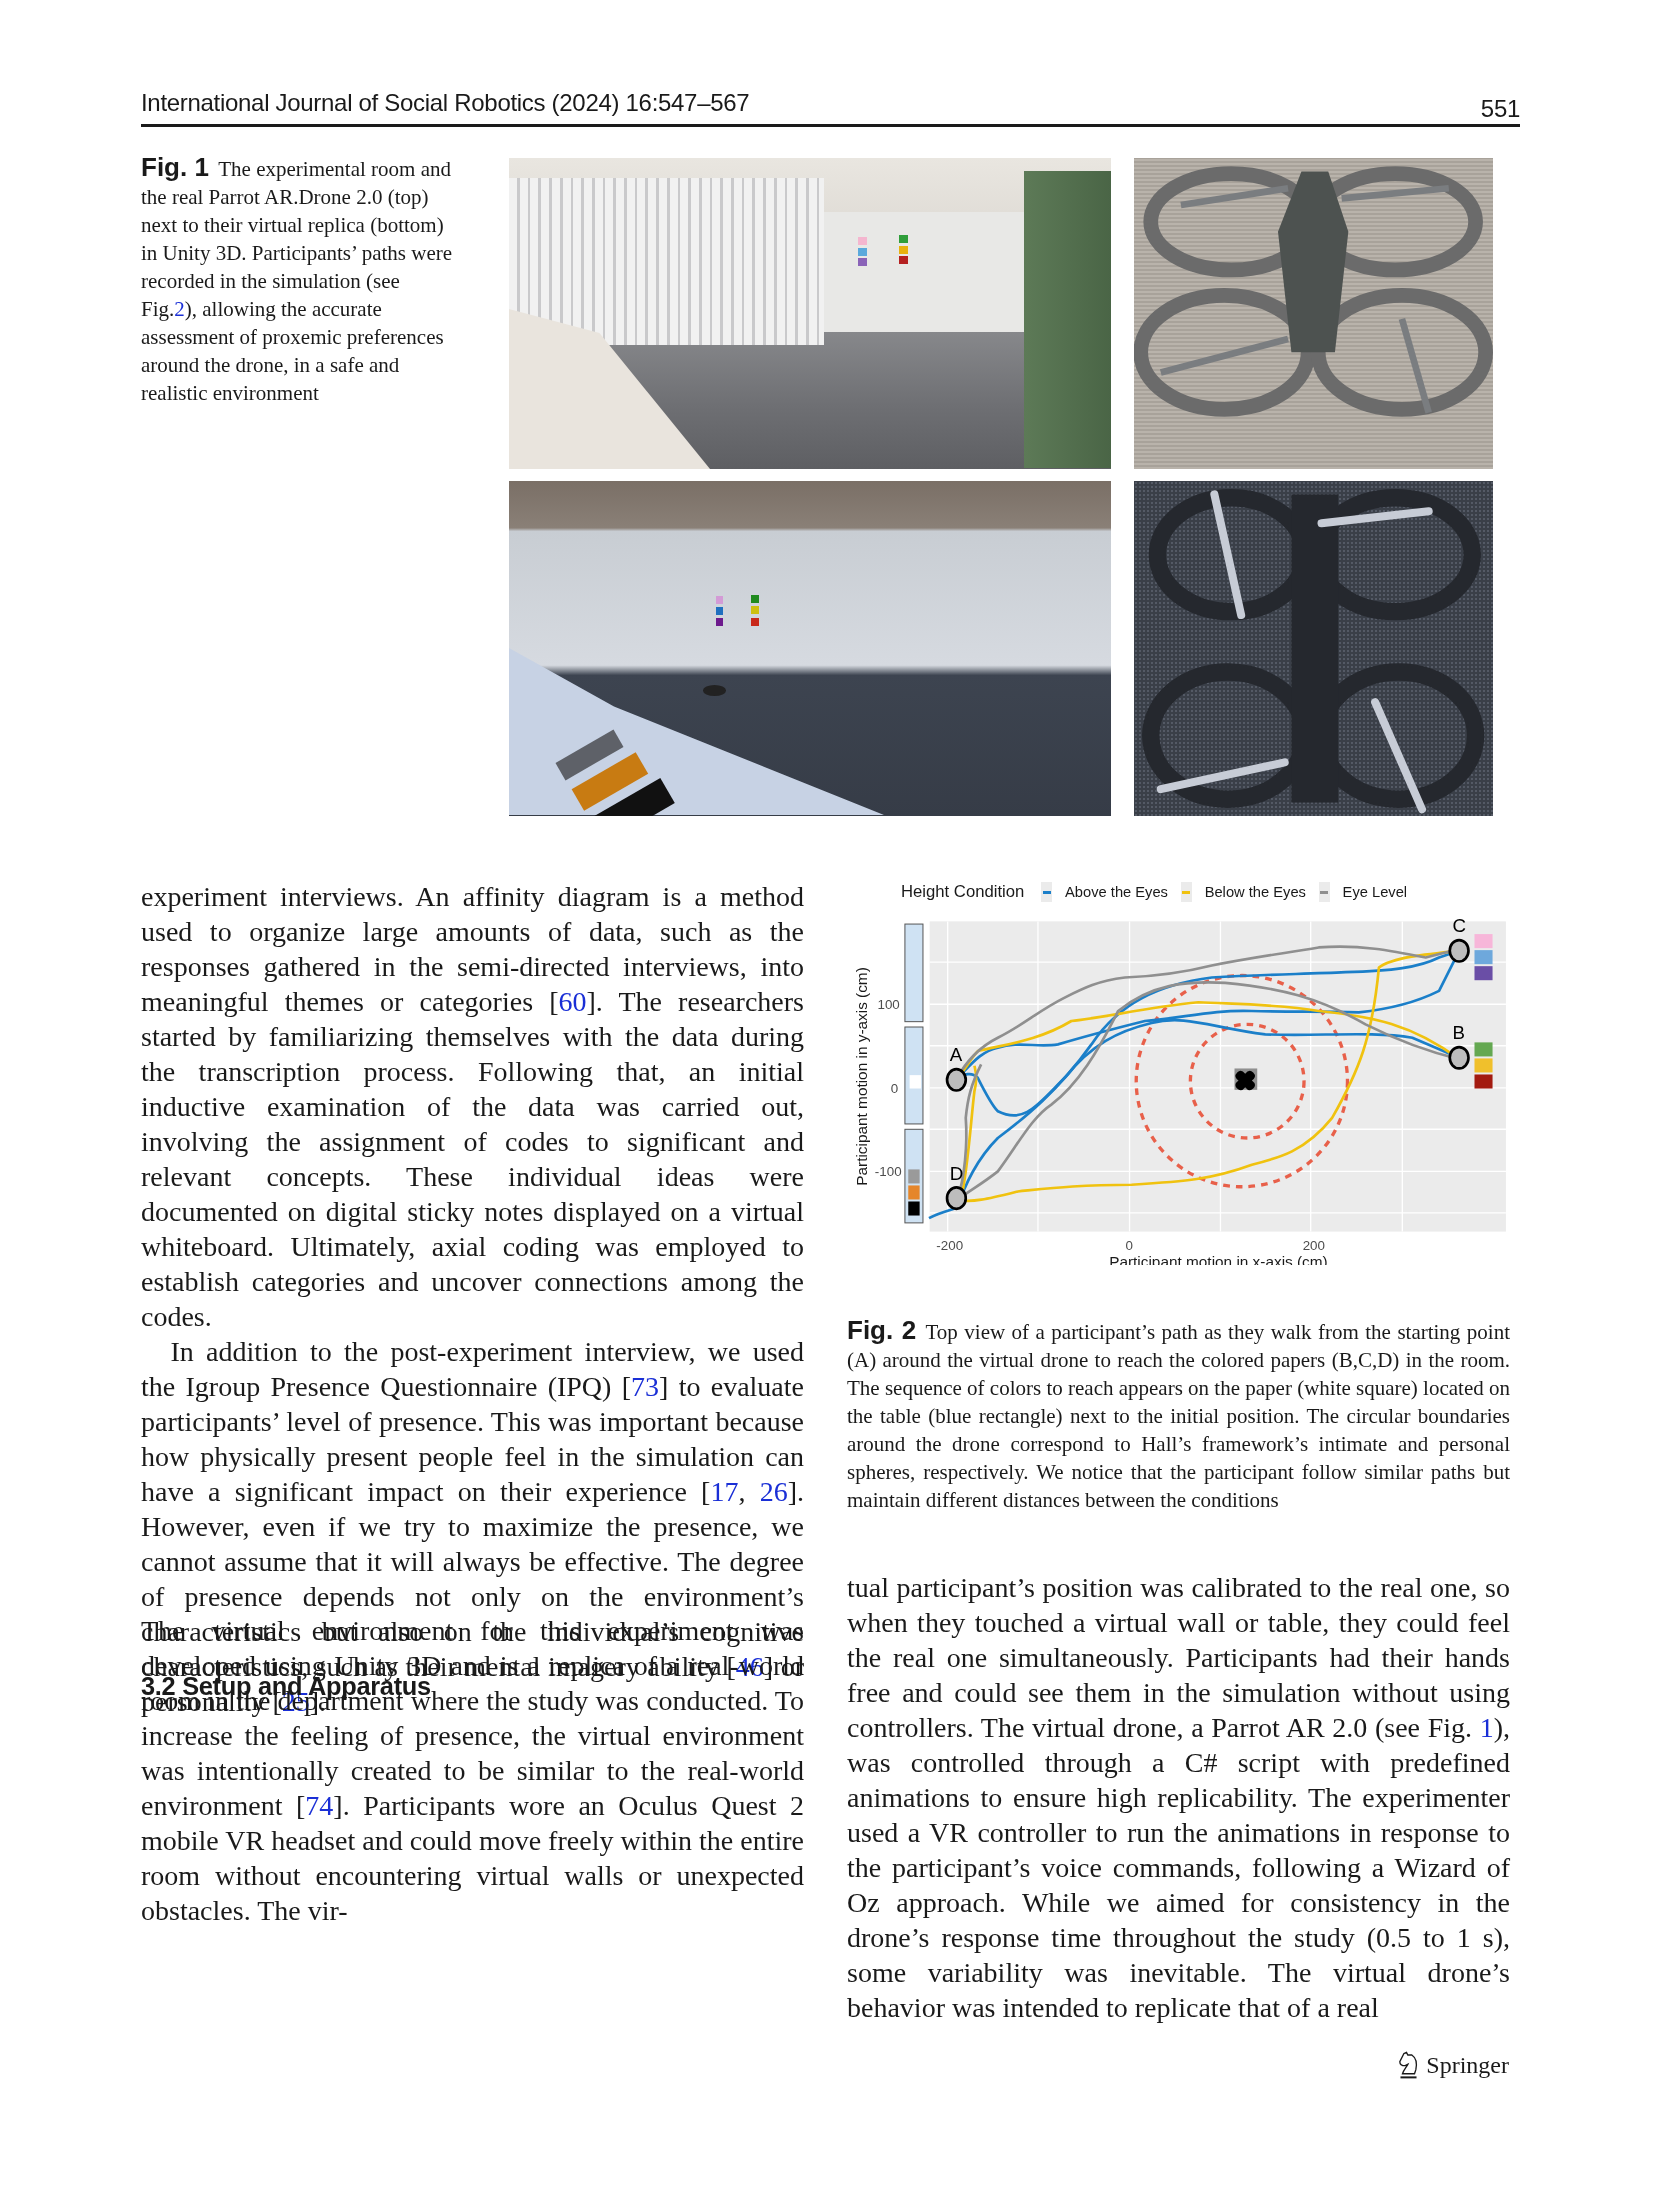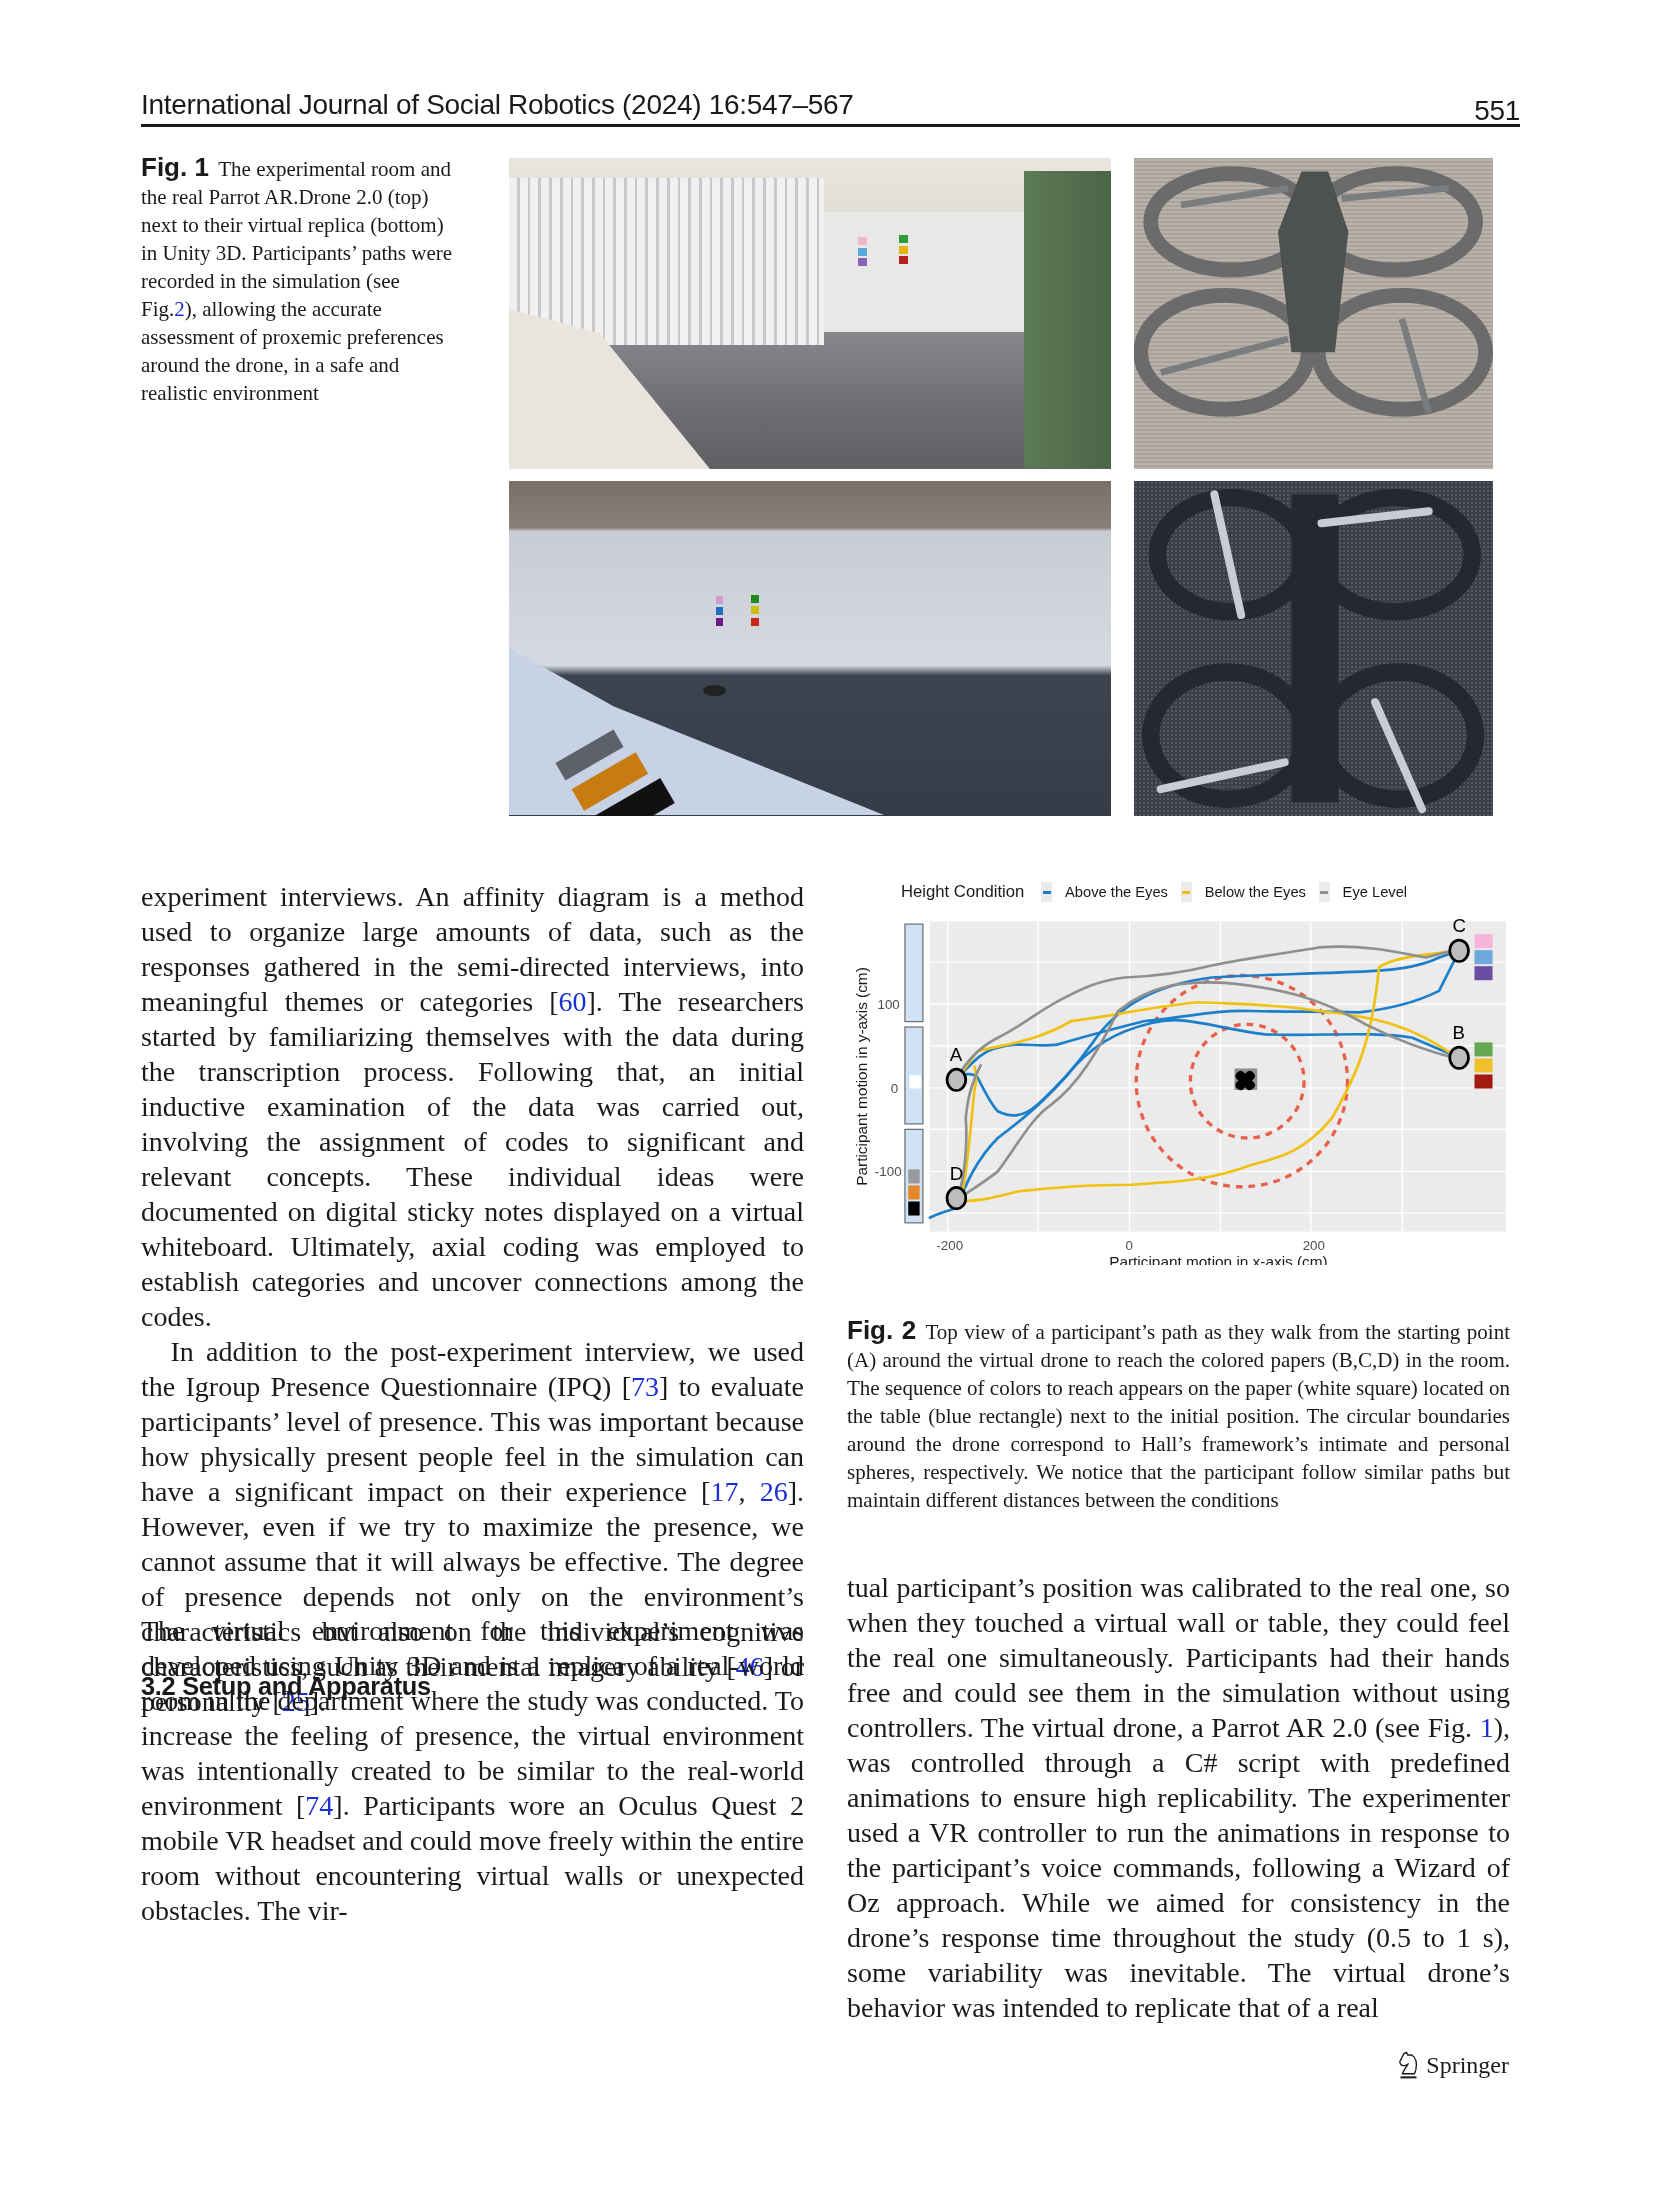--- a/index.html
+++ b/index.html
@@ -1,20 +1,20 @@
 <!DOCTYPE html>
 <html style="font-size:10.7px"><head>
 <meta charset="utf-8">
 <style>
   html, body { margin:0; padding:0; background:#ffffff; }
   body { width:1660px; height:2205px; position:relative; overflow:hidden; color:#1a1a1a;
          font-family:"Liberation Serif", serif; }
   .abs { position:absolute; }
   .runhead { left:141px; top:86px; width:1379px; height:40px; font-family:"Liberation Sans", sans-serif;
-             font-size:28px; letter-spacing:-0.3px; }
+             font-size:24px; letter-spacing:-0.3px; }
   .runhead .journal { position:absolute; left:0; top:2.7px; }
   .runhead .pageno { position:absolute; right:0; top:9px; }
   .rule { left:141px; top:124px; width:1379px; height:3.3px; background:#1a1a1a; }
 
   .fig1cap { left:141px; top:153px; width:315px; font-size:21px; line-height:28px; }
   .figlabel { font-family:"Liberation Sans", sans-serif; font-weight:bold; font-size:26px; margin-right:9.4px; }
   .ref { color:#1a2fd6; }
 
   .photo { position:absolute; overflow:hidden; }
   

